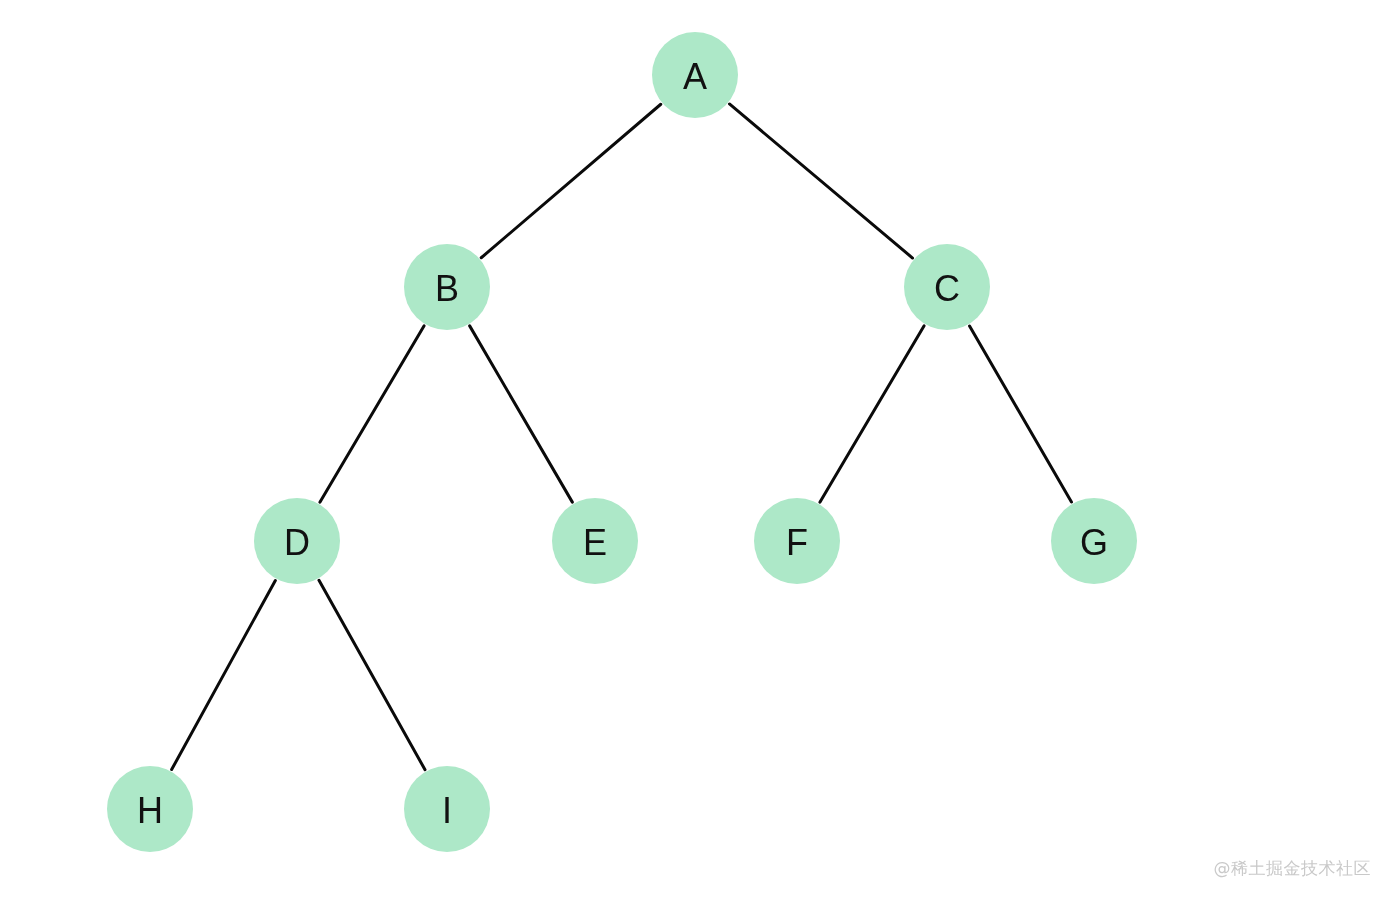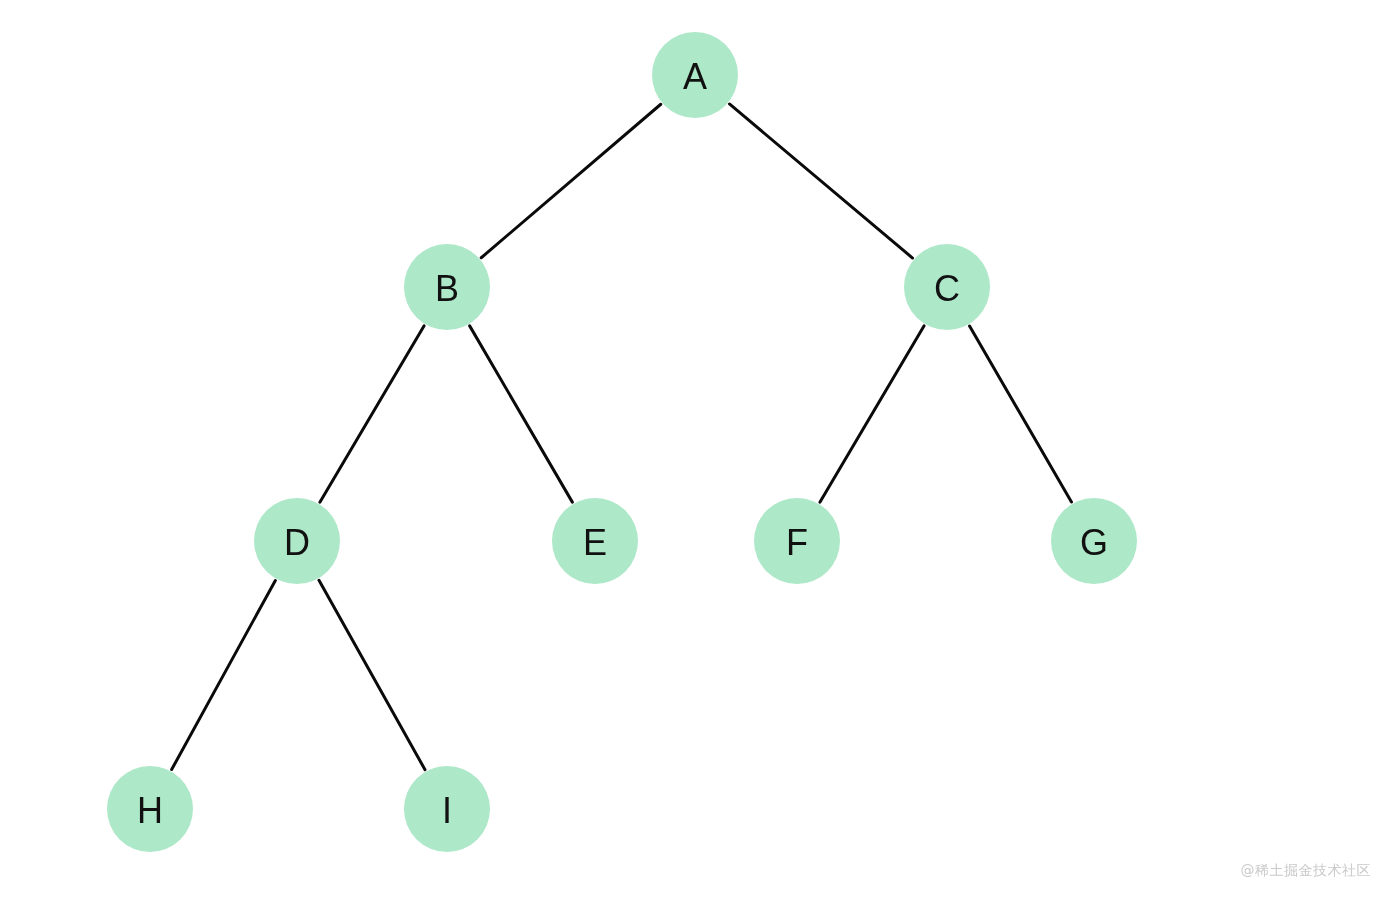--- a/index.html
+++ b/index.html
@@ -38,21 +38,21 @@
   .edge-line {
     stroke: #0a0a0a;
     stroke-width: 3;
     stroke-linecap: round;
   }
   #watermark {
     position: absolute;
     right: 22px;
     bottom: 28px;
     font-family: "DejaVu Sans", sans-serif;
-    font-size: 14px;
+    font-size: 17px;
     color: #c9c9c9;
     letter-spacing: 0.5px;
     white-space: nowrap;
     user-select: none;
   }
 </style>
 </head>
 <body>
 
 <div id="canvas">

